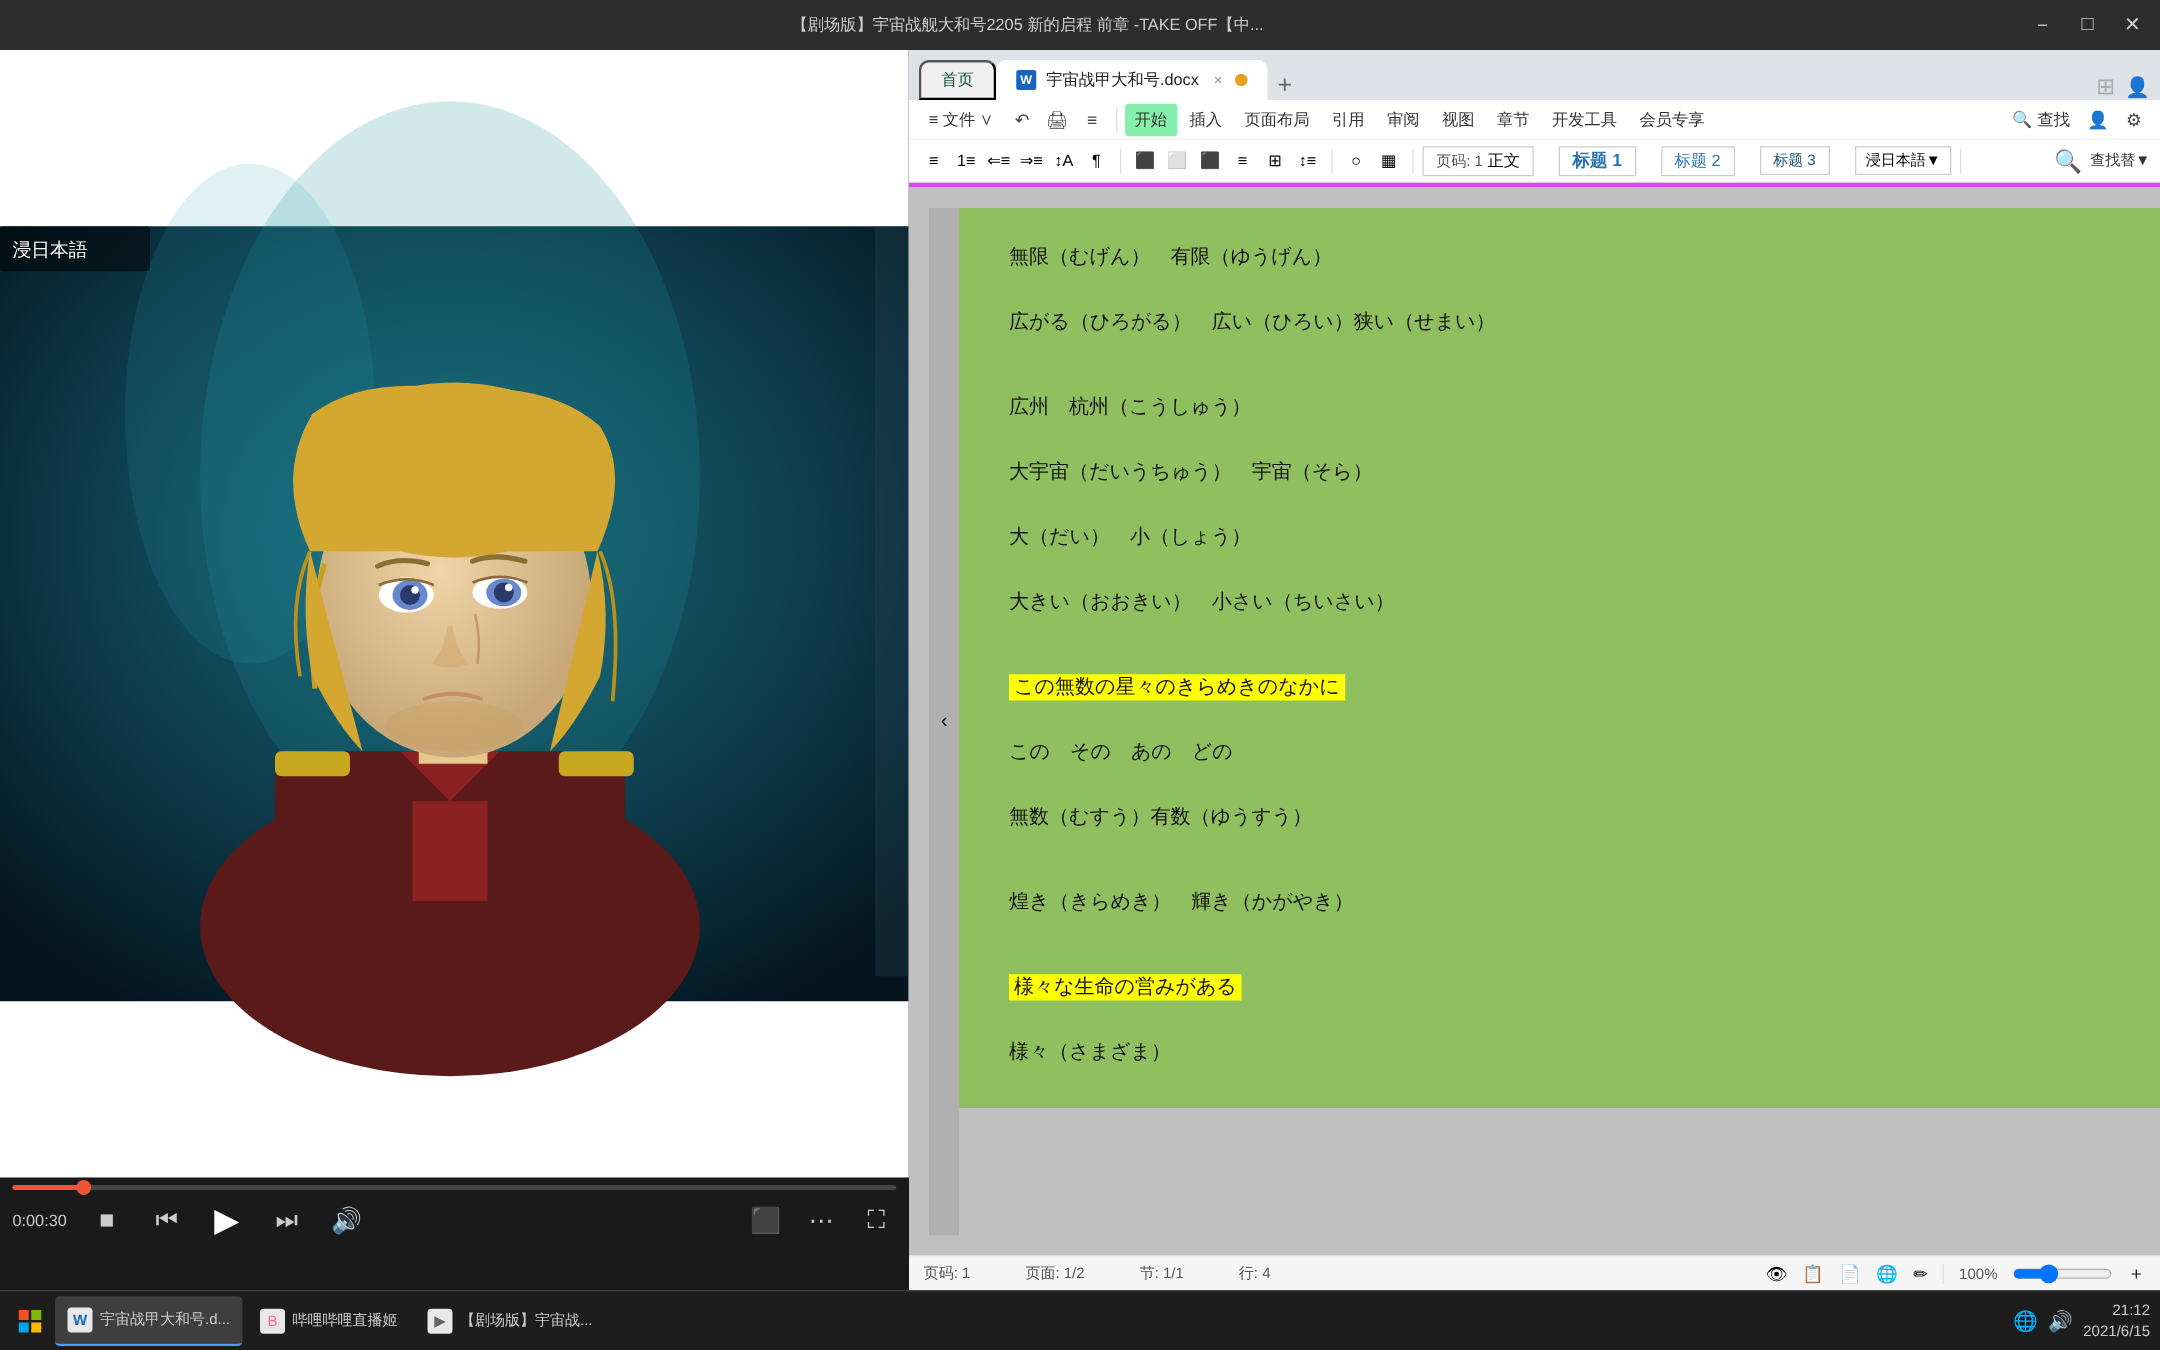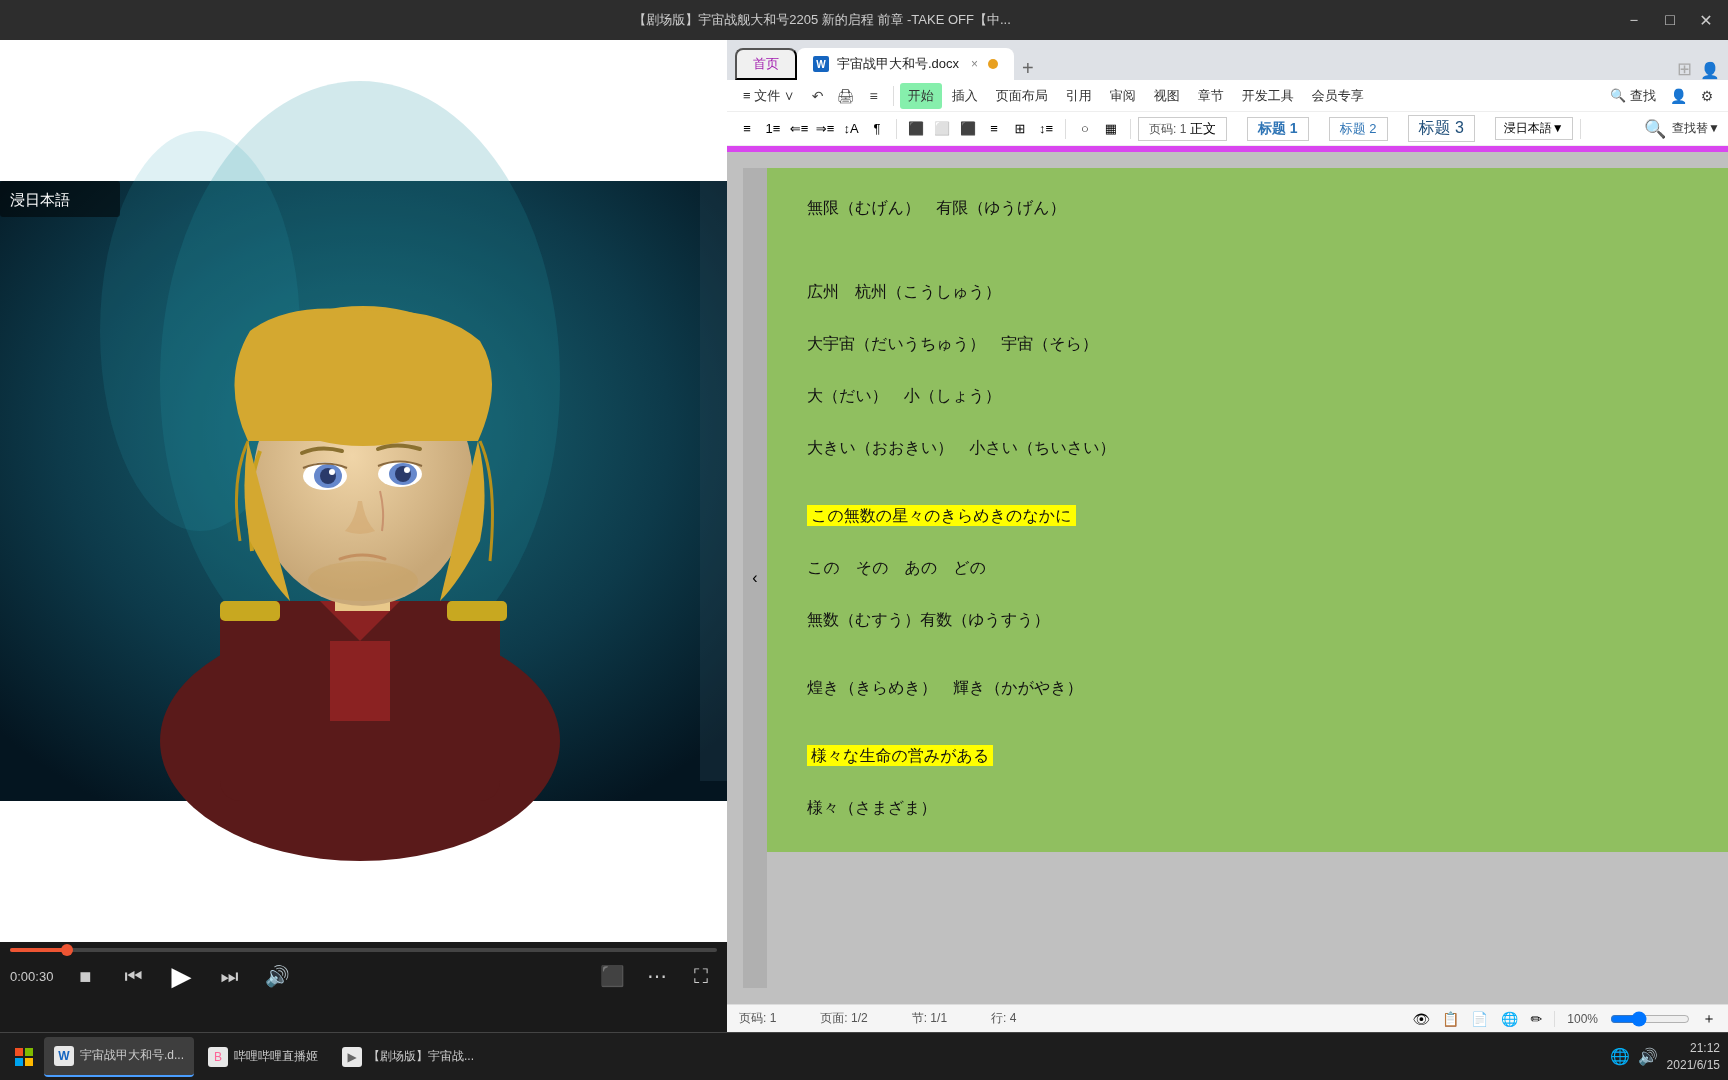--- a/index.html
+++ b/index.html
@@ -31,27 +31,27 @@
     .controls-right { display: flex; align-items: center; gap: 12px; }
     .ctrl-btn { background: transparent; border: none; color: #ccc; font-size: 20px; cursor: pointer; width: 32px; height: 32px; display: flex; align-items: center; justify-content: center; }
     .ctrl-btn.play { color: white; font-size: 26px; }
     .time-display { color: #ccc; font-size: 13px; }
 
     
     .doc-panel { flex: 1; display: flex; flex-direction: column; background: #fff; }
 
     
     .browser-tabs { height: 40px; background: #dee1e6; display: flex; align-items: flex-end; padding: 0 8px; }
-    .browser-tab { height: 32px; padding: 0 16px; border-radius: 8px 8px 0 0; display: flex; align-items: center; gap: 8px; font-size: 13px; cursor: pointer; background: #f0f0f0; color: #a21caf; white-space: nowrap; }
+    .browser-tab { height: 32px; padding: 0 16px; border-radius: 8px 8px 0 0; display: flex; align-items: center; gap: 8px; font-size: 13px; cursor: pointer; background: #f0f0f0; color: #14532d; white-space: nowrap; }
     .browser-tab.active { background: #fff; color: #222; }
     .browser-tab-icon { width: 16px; height: 16px; background: #1565c0; border-radius: 2px; display: flex; align-items: center; justify-content: center; color: white; font-size: 10px; font-weight: bold; }
     .browser-tab-close { font-size: 12px; color: #888; margin-left: 4px; cursor: pointer; }
     .tab-new { background: transparent; border: none; color: #666; font-size: 20px; cursor: pointer; margin-left: 4px; padding: 0 4px; }
 
-    .word-ribbon { background: #fff; border-bottom: 6px solid #d946ef; }
+    .word-ribbon { background: #fff; border-bottom: 4px solid #d946ef; }
     .ribbon-menu { height: 32px; display: flex; align-items: center; padding: 0 8px; gap: 2px; border-bottom: 1px solid #eee; }
     .ribbon-menu-item { padding: 4px 8px; font-size: 13px; color: #333; cursor: pointer; border-radius: 3px; }
     .ribbon-menu-item.active { background: #86efac; }
     .ribbon-icon-btn { width: 26px; height: 26px; display: flex; align-items: center; justify-content: center; background: transparent; border: none; font-size: 14px; cursor: pointer; color: #444; border-radius: 3px; }
     .ribbon-separator { width: 1px; height: 20px; background: #ddd; margin: 0 4px; }
 
     
     .style-samples { display: flex; align-items: center; gap: 20px; }
 
     
@@ -261,21 +261,21 @@
             <div style="border:1px solid #ccc; padding:2px 10px; font-size:13px; cursor:pointer; background:white;">
               <span style="font-size:12px; color:#555;">页码: 1</span>
               <span>正文</span>
             </div>
             <div style="border:1px solid #ccc; padding:2px 10px; font-size:14px; cursor:pointer; font-weight:bold; color:#2e74b5; background:white; min-width:55px;">
               <span>标题 1</span>
             </div>
             <div style="border:1px solid #ccc; padding:2px 10px; font-size:13px; cursor:pointer; color:#2e74b5; background:white; min-width:55px;">
               <span>标题 2</span>
             </div>
-            <div style="border:1px solid #ccc; padding:2px 10px; font-size:16px; cursor:pointer; color:#1f4e79; background:white; min-width:55px;">
+            <div style="border:1px solid #ccc; padding:2px 10px; font-size:12px; cursor:pointer; color:#1f4e79; background:white; min-width:55px;">
               <span>标题 3</span>
             </div>
             <div style="border:1px solid #ccc; padding:2px 8px; font-size:12px; cursor:pointer; background:white;">
               <span>浸日本語▼</span>
             </div>
           </div>
           <div class="ribbon-separator"></div>
           <div style="display:flex; align-items:center; gap:4px; margin-left:auto;">
             <div style="width:26px; height:26px; display:flex; align-items:center; justify-content:center; font-size:18px; cursor:pointer;">🔍</div>
             <span style="font-size:12px; color:#333; cursor:pointer;">查找替▼</span>
@@ -284,20 +284,21 @@
       </div>
 
       <div class="doc-content-wrap">
         <div style="position:relative; width:100%;">
 
           <div style="position:absolute; left:0; top:0; width:24px; height:100%; background:#b0b0b0; display:flex; align-items:center; justify-content:center; cursor:pointer;">‹</div>
 
           <div class="doc-page" style="margin: 0 24px;">
             <div class="doc-line">無限（むげん）　有限（ゆうげん）</div>
             <div class="doc-spacer"></div>
+            <div class="doc-line">広がる（ひろがる）　広い（ひろい）狭い（せまい）</div>
             <div class="doc-spacer"></div>
             <div class="doc-spacer"></div>
             <div class="doc-line">広州　杭州（こうしゅう）</div>
             <div class="doc-spacer"></div>
             <div class="doc-line">大宇宙（だいうちゅう）　宇宙（そら）</div>
             <div class="doc-spacer"></div>
             <div class="doc-line">大（だい）　小（しょう）</div>
             <div class="doc-spacer"></div>
             <div class="doc-line">大きい（おおきい）　小さい（ちいさい）</div>
             <div class="doc-spacer"></div>

